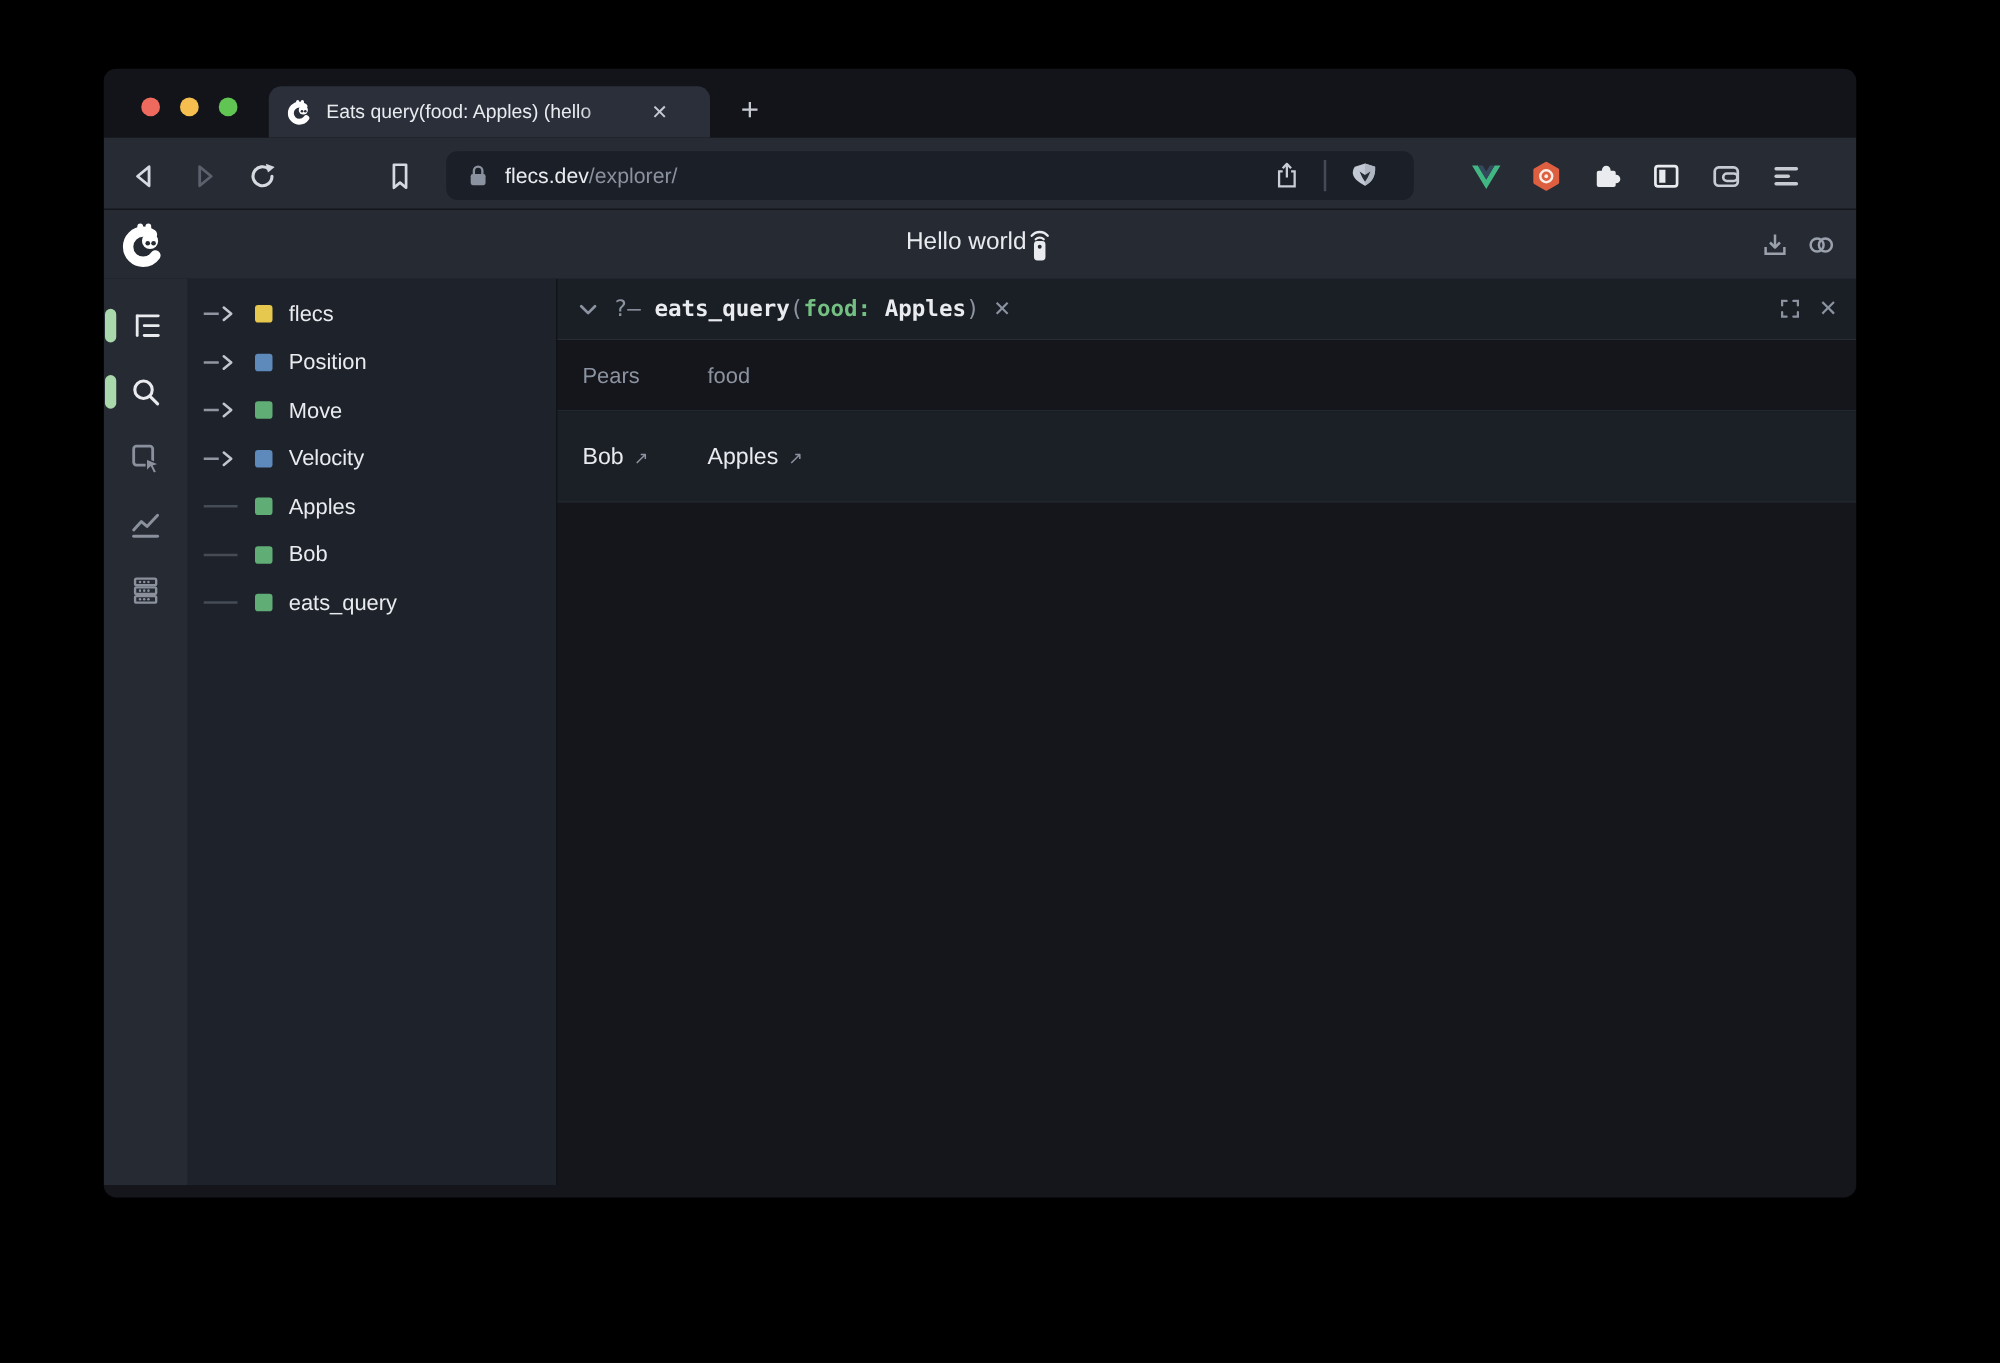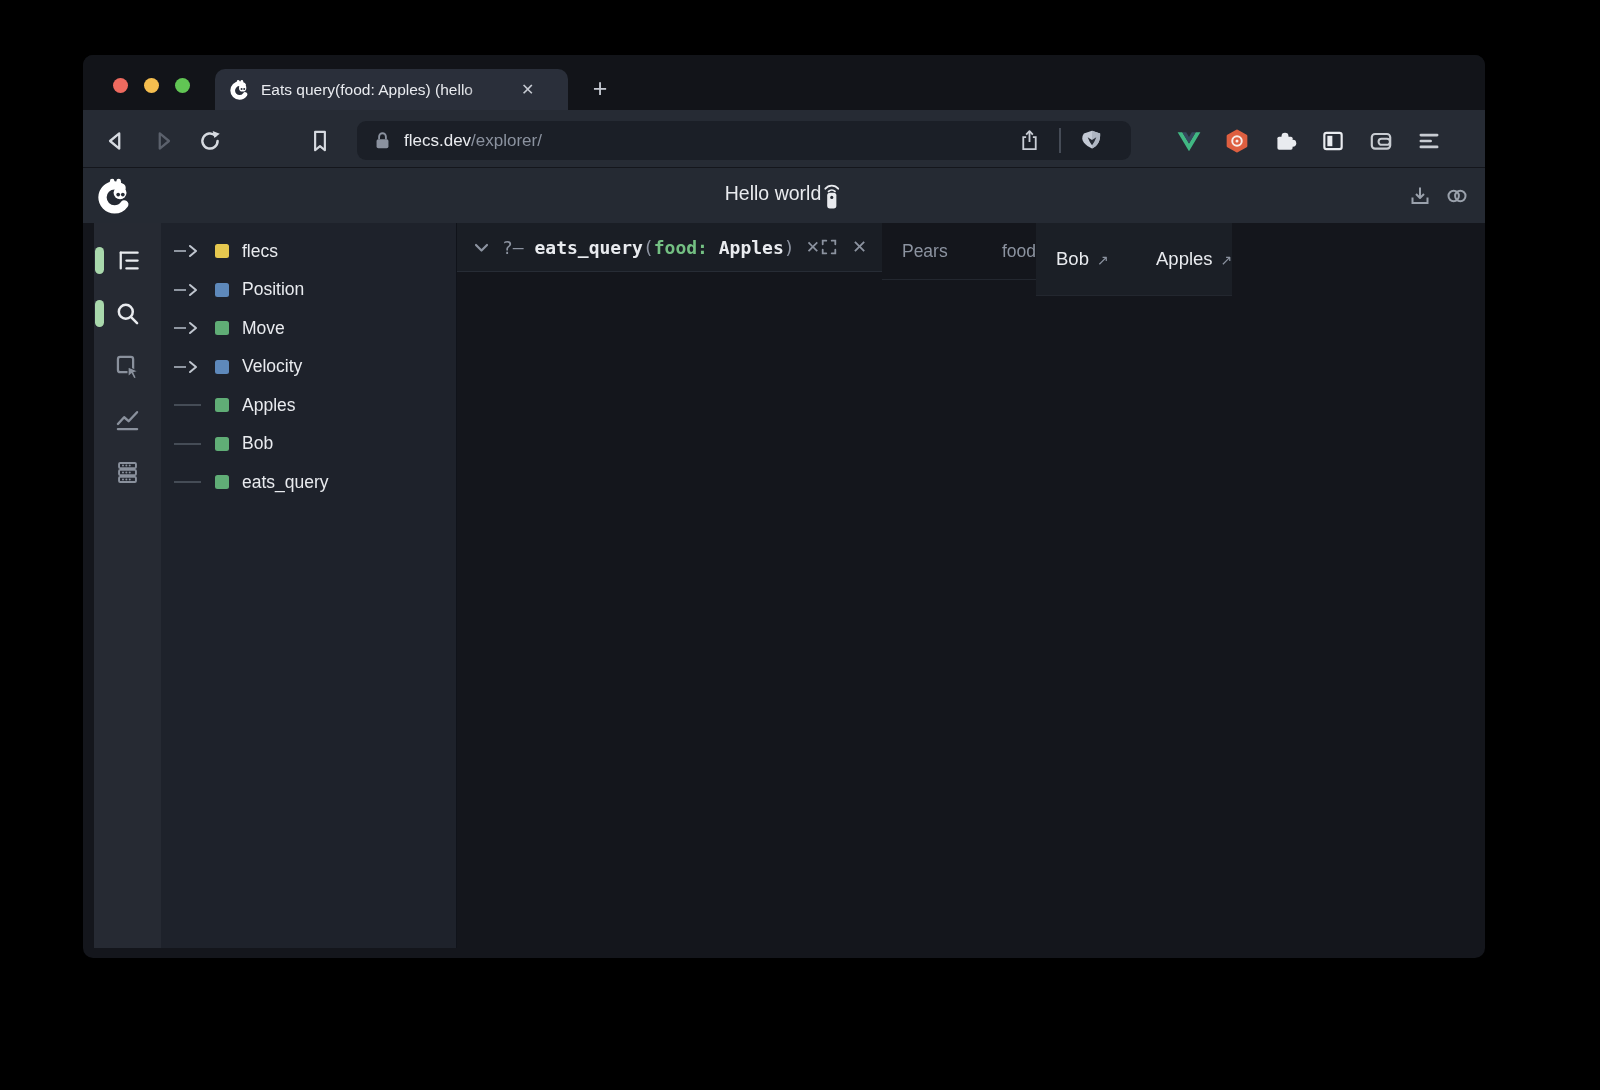--- a/index.html
+++ b/index.html
@@ -46,39 +46,39 @@
   .appheader { position:relative; height:56px; background:#252A33; border-top:1px solid #14161C;
                display:flex; align-items:center; }
   .logo { margin-left:13px; width:37px; height:37px; }
   .apptitle-group { position:absolute; left:50%; transform:translateX(-50%); display:flex; align-items:flex-start; }
   .apptitle { color:#E9EBEF; font-size:19.5px; font-weight:500; }
   .remote { width:22px; height:28px; }
   .header-right { position:absolute; right:16px; top:0; height:100%; display:flex; align-items:center; gap:13px; color:#9AA1AC; }
   .hr-ic { width:24px; height:24px; }
 
   
-  .content { display:flex; height:725px;padding-left:11px; }
+  .content { display:flex; height:725px; }
 
   .rail { position:relative; width:67px; background:#262A33; display:flex; flex-direction:column;
           align-items:center; padding-top:24px; gap:26px; flex:none; }
   .rail-ic { width:27px; height:27px; color:#8A919D; }
   .rail-ic.active { color:#E9EBEF; }
   .pill { position:absolute; left:1px; width:9px; height:27px; border-radius:4.5px; }
   .pill.p1{ top:24px; } .pill.p2{ top:77px; }
 
   .tree { width:295px; background:#1E222B; padding-top:9px; flex:none; }
   .titem { height:38.5px; display:flex; align-items:center; padding-left:13px; }
   .texp { width:41px; display:flex; align-items:center; flex:none; }
   .dash-l { width:27px; height:2px; background:#454C56; }
   .dash-s { width:12px; height:2px; background:#8F96A1; margin-right:1px; }
   .chev-r { width:12px; height:14px; color:#C0C6CF; }
   .sq { width:14px; height:14px; border-radius:2.5px; margin-right:13px; flex:none; }
   .tlabel { color:#E9EBEF; font-size:17.5px; }
 
-  .main { flex:1; background:#14161C; border-left:1px solid #10131A; display:flex; }
+  .main { flex:1; background:#14161C; border-left:1px solid #10131A; display:flex; flex-direction:column; }
   .qheader { height:49px; background:#1A1E25; border-bottom:1px solid #272C35; display:flex;
              align-items:center; padding:0 15px; flex:none; }
   .qchev { width:19px; height:19px; color:#8C93A0; margin-right:11px; flex:none; }
   .qcode { font-family:"DejaVu Sans Mono", monospace; font-size:18px; white-space:pre; }
   .qdim { color:#8C93A0; } .qname { color:#E9EBEF; font-weight:700; }
   .qgreen { color:#74C083; font-weight:700; } .qarg { color:#E9EBEF; font-weight:700; }
   .qclose { color:#8C93A0; font-size:17px; margin-left:11px; }
   .qright { margin-left:auto; display:flex; align-items:center; gap:14px; color:#8C93A0; }
   .fsq { width:18px; height:18px; }
   .pclose { font-size:18px; }

